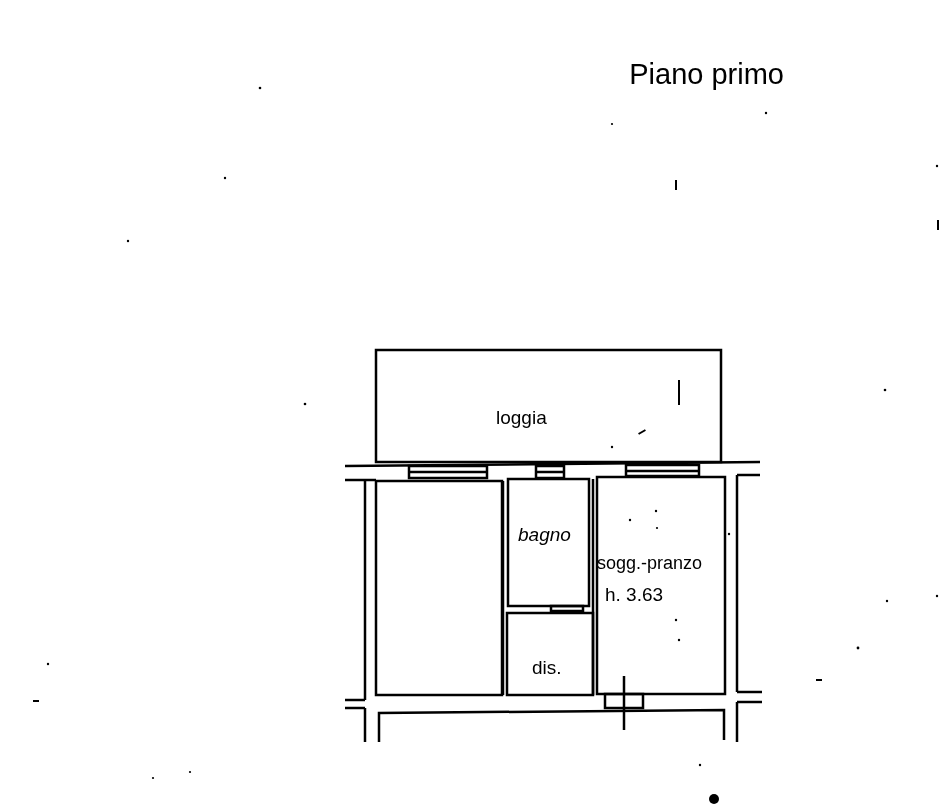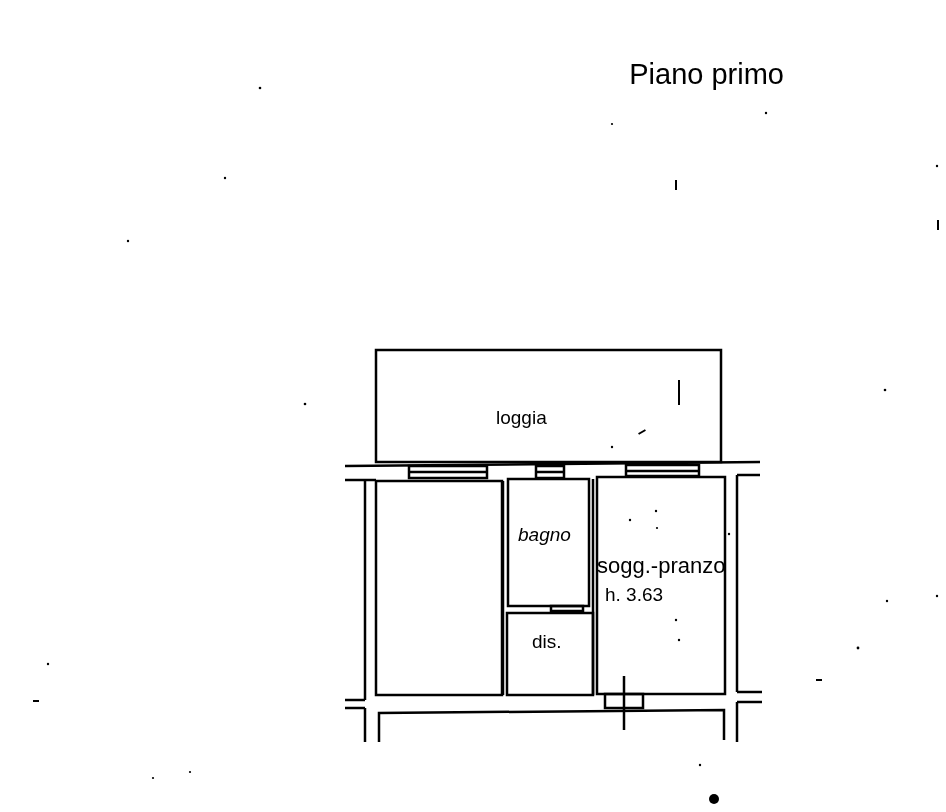--- a/index.html
+++ b/index.html
@@ -86,15 +86,15 @@
     <circle cx="630" cy="520" r="1.2"></circle>
     <circle cx="657" cy="528" r="1.1"></circle>
     <circle cx="676" cy="620" r="1.2"></circle>
     <circle cx="679" cy="640" r="1.2"></circle>
     <circle cx="729" cy="534" r="1.2"></circle>
   </g>
 </svg>
 
 <div class="room-label" style="left:496px; top:396px;margin-top:11px;">loggia</div>
 <div class="room-label" style="left:518px; top:524px;font-style:italic;">bagno</div>
-<div class="room-label" style="left:597px; top:553px; font-size:22px;">sogg.-pranzo</div>
+<div class="room-label" style="left:597px; top:553px; font-size:18px;">sogg.-pranzo</div>
 <div class="room-label" style="left:605px; top:584px;">h. 3.63</div>
-<div class="room-label" style="left:532px; top:631px;">dis.</div>
+<div class="room-label" style="left:532px; top:657px;">dis.</div>
 
 </body></html>

